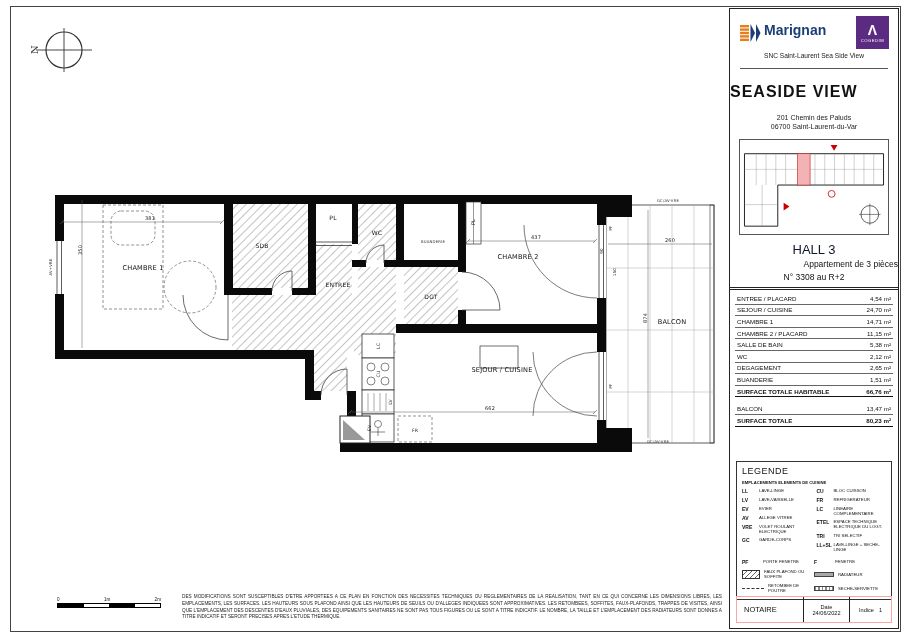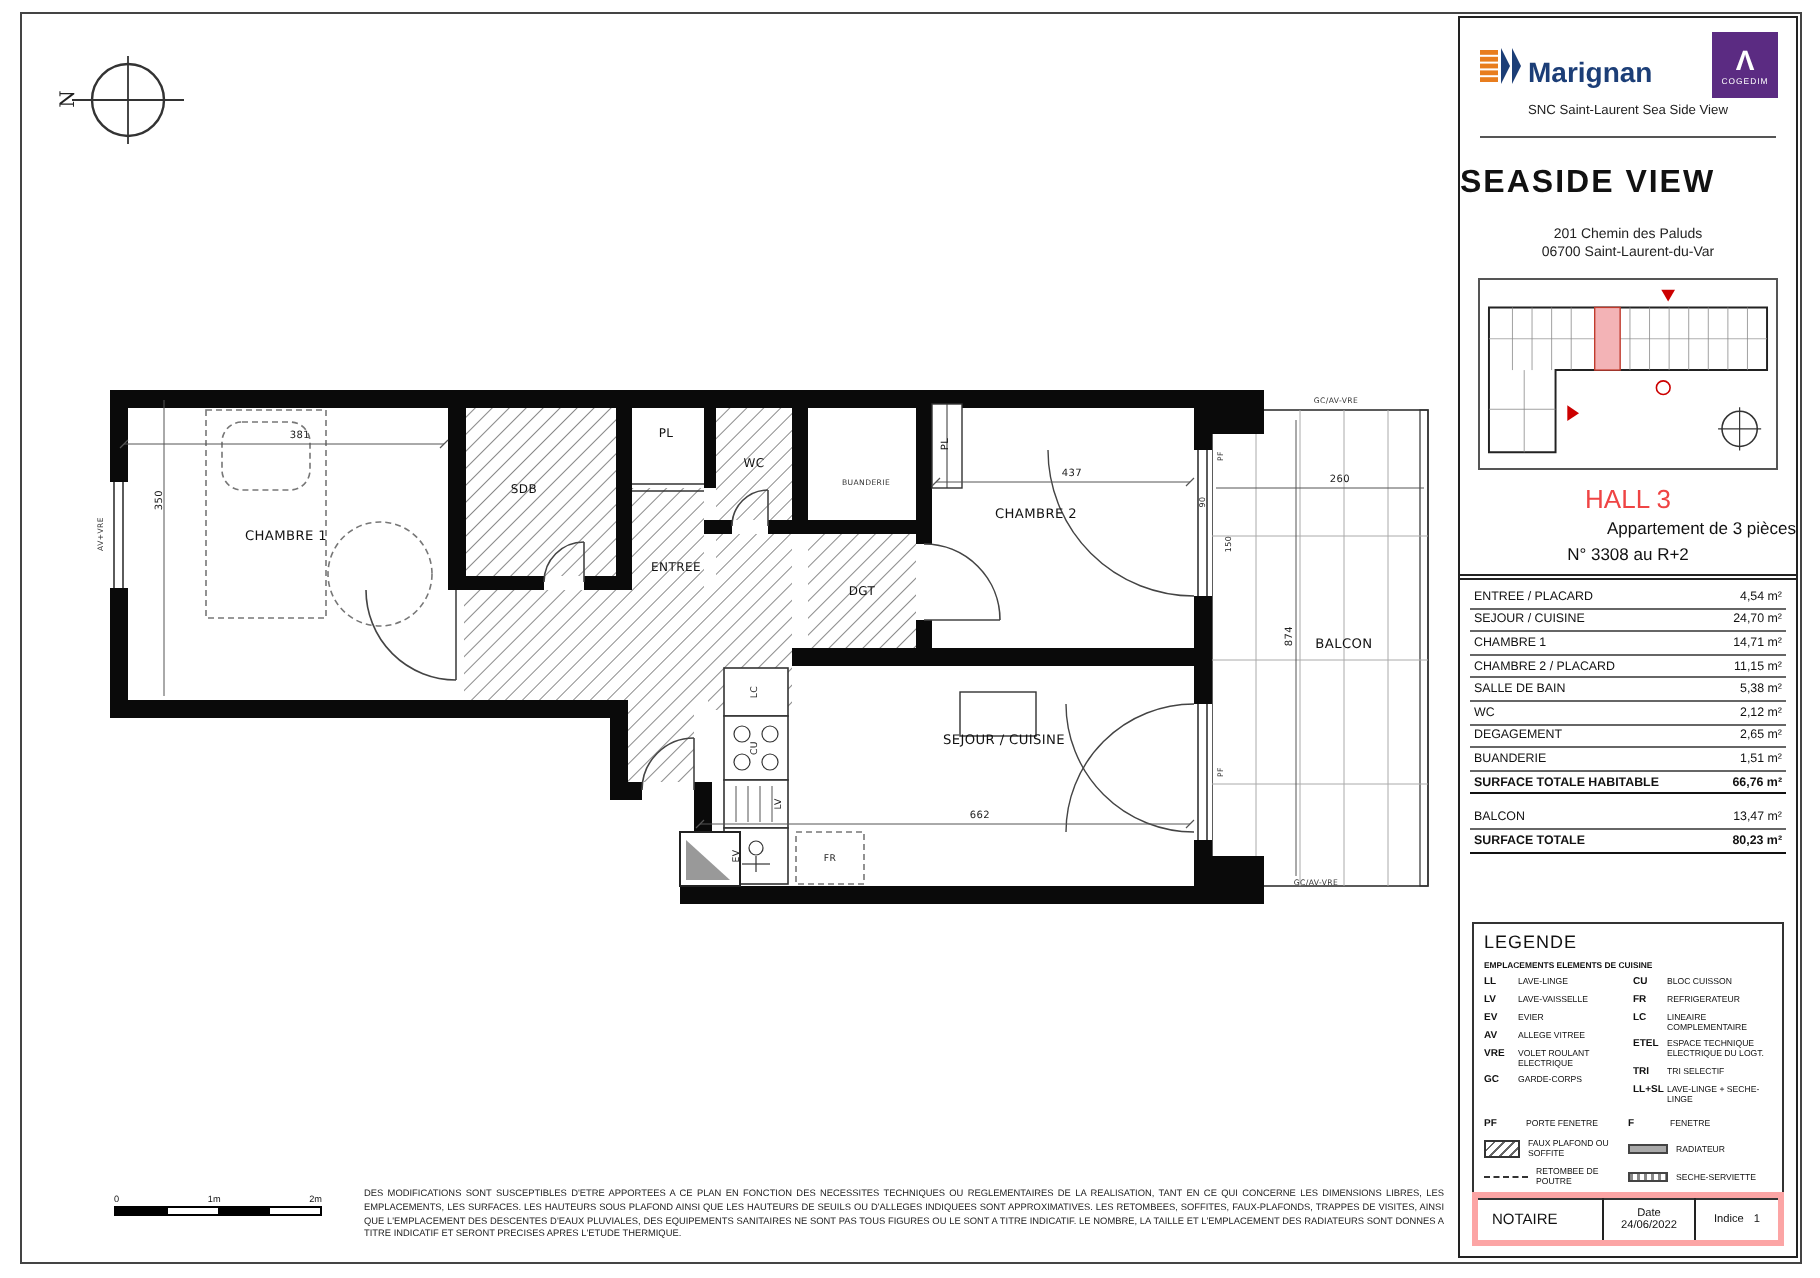--- a/index.html
+++ b/index.html
@@ -34,35 +34,35 @@
 
   .disclaimer { position:absolute; left:182px; top:594px; width:540px; font-size:4.7px;
                 line-height:1.45; color:#222; text-align:justify;
                 font-family:"Liberation Sans", sans-serif; }
 
   
   .tb { position:absolute; left:729px; top:8px; width:170px; height:621px;
         border:1px solid #222; background:#fff; }
   .tb-logos { display:flex; align-items:center; justify-content:space-between;
               padding:7px 9px 0 9px; }
-  .marignan { display:flex; align-items:flex-end; gap:3px; }
+  .marignan { display:flex; align-items:flex-start; gap:3px; }
   .m-text { font-size:14px; font-weight:bold; color:#1c3e77; }
   .cogedim { width:33px; height:33px; background:#5b2b82; color:#fff; display:flex;
              flex-direction:column; align-items:center; justify-content:center; }
   .c-mark { font-size:14px; line-height:1; font-weight:bold; }
   .c-text { font-size:4.2px; letter-spacing:.5px; margin-top:1px; }
   .tb-snc { text-align:center; font-size:6.6px; color:#222; margin-top:3px; }
   .tb-hr { border:none; border-top:1px solid #555; margin:9px 10px 0 10px; }
   .tb-project { text-align:left; font-size:16px; font-weight:bold; letter-spacing:1px;
                 color:#111; margin-top:14px; }
   .tb-addr1 { text-align:center; font-size:7px; color:#222; margin-top:13px; }
   .tb-addr2 { text-align:center; font-size:7px; color:#222; margin-top:2px; }
   .keyplan { margin:9px auto 0 auto; width:150px; height:96px; border:1px solid #555;
              position:relative; background:#fff; }
-  .tb-hall { text-align:center; font-size:13px; color:#ef4444; margin-top:7px; }
+  .tb-hall { text-align:center; font-size:13px; color:#0f172a; margin-top:7px; }
   .tb-type { text-align:right; font-size:8.5px; color:#111; margin-top:2px; }
   .tb-no   { text-align:center; font-size:8.5px; color:#111; margin-top:3px; }
   .dbl { border-top:1px solid #222; border-bottom:1px solid #222; height:3px; margin-top:5px; }
 
   table.areas { width:158px; margin:3px auto 0 auto; border-collapse:collapse; }
   table.areas td { font-size:6.2px; color:#111; border-bottom:0.5px solid #666;
                    padding:1.8px 2px; }
   table.areas td.val { text-align:right; white-space:nowrap; }
   table.areas tr.tot td { font-weight:bold; border-top:1.2px solid #111;
                           border-bottom:1.2px solid #111; }
@@ -80,21 +80,21 @@
   .lg-symrow { display:flex; margin-top:4px; }
   .lg-half { flex:1; display:flex; align-items:center; gap:4px; }
   .sw-hatch { width:18px; height:9px; border:0.5px solid #333; flex:none;
               background:repeating-linear-gradient(135deg,#fff 0 2.5px,#666 2.5px 3.5px); }
   .sw-rad { width:20px; height:5px; background:#a9a9a9; border:0.5px solid #444; flex:none; }
   .sw-beam { width:22px; border-top:1px dashed #333; flex:none; }
   .sw-towel { width:20px; height:5px; border:0.5px solid #444; flex:none;
               background:repeating-linear-gradient(90deg,#888 0 1.5px,#fff 1.5px 3.5px); }
 
   .footerbar { position:absolute; left:6px; right:6px; bottom:5px; height:27px;
-               border:3px solid #fca5a5; display:flex; }
+               border:1px solid #fca5a5; display:flex; }
   .fb-notaire { flex:1; display:flex; align-items:center; padding-left:7px; font-size:7.5px;
                 color:#111; }
   .fb-date { width:46px; border-left:1px solid #222; display:flex; flex-direction:column;
              align-items:center; justify-content:center; font-size:5.6px; color:#111; }
   .fb-indice { width:42px; border-left:1px solid #222; display:flex; align-items:center;
                justify-content:center; gap:5px; font-size:5.6px; color:#111; }
 </style>
 </head>
 <body>
 

